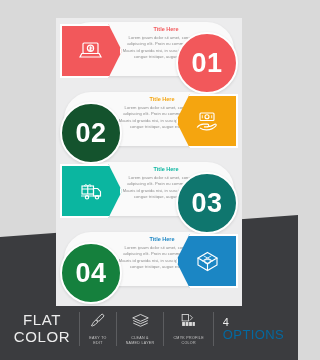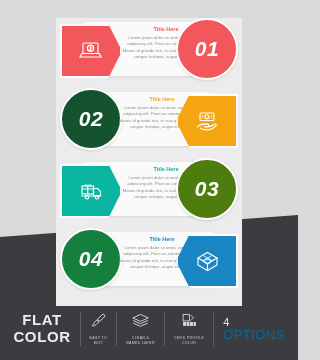--- a/index.html
+++ b/index.html
@@ -49,27 +49,26 @@
     clip-path:polygon(0 0, 78% 0, 100% 50%, 78% 100%, 0 100%);
   }
   .flag.right{
     right:4px;
     clip-path:polygon(22% 0, 100% 0, 100% 100%, 22% 100%, 0 50%);
   }
   .flag svg{display:block;}
 
   
   .numcircle{
-    position:absolute;top:0;width:58px;height:58px;border-radius:50%;
+    position:absolute;top:14px;width:58px;height:58px;border-radius:50%;
     border:2px solid #ffffff;
     display:flex;align-items:center;justify-content:center;
-    color:#fff;font-size:21px;font-weight:bold;letter-spacing:.5px;
+    color:#fff;font-size:27px;font-weight:bold;letter-spacing:.5px;
     z-index:4;
     box-shadow:0 1px 3px rgba(0,0,0,.12);
-    font-style:italic;
   }
   .numcircle.left{left:4px;}
   .numcircle.right{right:4px;}
 
   
   .txt{
     position:absolute;top:9px;width:88px;text-align:center;z-index:4;
   }
   .txt.center-l{left:66px;}
   .txt.center-r{left:62px;}
@@ -87,21 +86,21 @@
     display:flex;align-items:center;justify-content:center;
     color:#e8e8e8;
   }
   .f-cell{
     display:flex;flex-direction:column;align-items:center;justify-content:center;
     padding:0 9px;height:40px;
   }
   .f-div{width:1px;height:34px;background:#5c5d60;}
   .f-flat{
     font-size:15px;line-height:1.12;letter-spacing:.6px;text-align:center;
-    color:#ededed;font-weight:700;
+    color:#ededed;font-weight:400;
   }
   .f-opt-num{font-size:11px;line-height:1.1;color:#ededed;text-align:left;width:100%;}
   .f-opt-word{font-size:13px;line-height:1.1;letter-spacing:.4px;color:#0369a1;}
   .f-ico{margin-bottom:3px;}
   .f-lbl{
     font-size:3.6px;line-height:1.35;text-align:center;color:#c9c9c9;
     letter-spacing:.3px;text-transform:uppercase;
   }
 </style>
 </head>
@@ -165,21 +164,21 @@
             <path d="M3 16h19.5" stroke-width="0.95"></path>
             <circle cx="9" cy="17.3" r="1.7"></circle>
             <circle cx="19" cy="17.3" r="1.7"></circle>
           </svg>
         </span>
       </div>
       <div class="txt center-l">
         <p class="ttl" style="color:#0bb6a0">Title Here</p>
         <p class="body">Lorem ipsum dolor sit amet, consectetur adipiscing elit. Proin eu commodo massa. Mauris id gravida nisi, in suscipit, sem sit amet congue tristique, augue est mattis.</p>
       </div>
-      <div class="numcircle right" style="background:#4d7c0f">03</div>
+      <div class="numcircle right" style="background:#0f766e">03</div>
     </div>
 
     <div class="row">
       <div class="row-card"></div>
       <div class="numcircle left" style="background:#15803d">04</div>
       <div class="txt center-r">
         <p class="ttl" style="color:#1b86c4">Title Here</p>
         <p class="body">Lorem ipsum dolor sit amet, consectetur adipiscing elit. Proin eu commodo massa. Mauris id gravida nisi, in suscipit, sem sit amet congue tristique, augue est mattis.</p>
       </div>
       <div class="flag right" style="background:#1b86c4">

